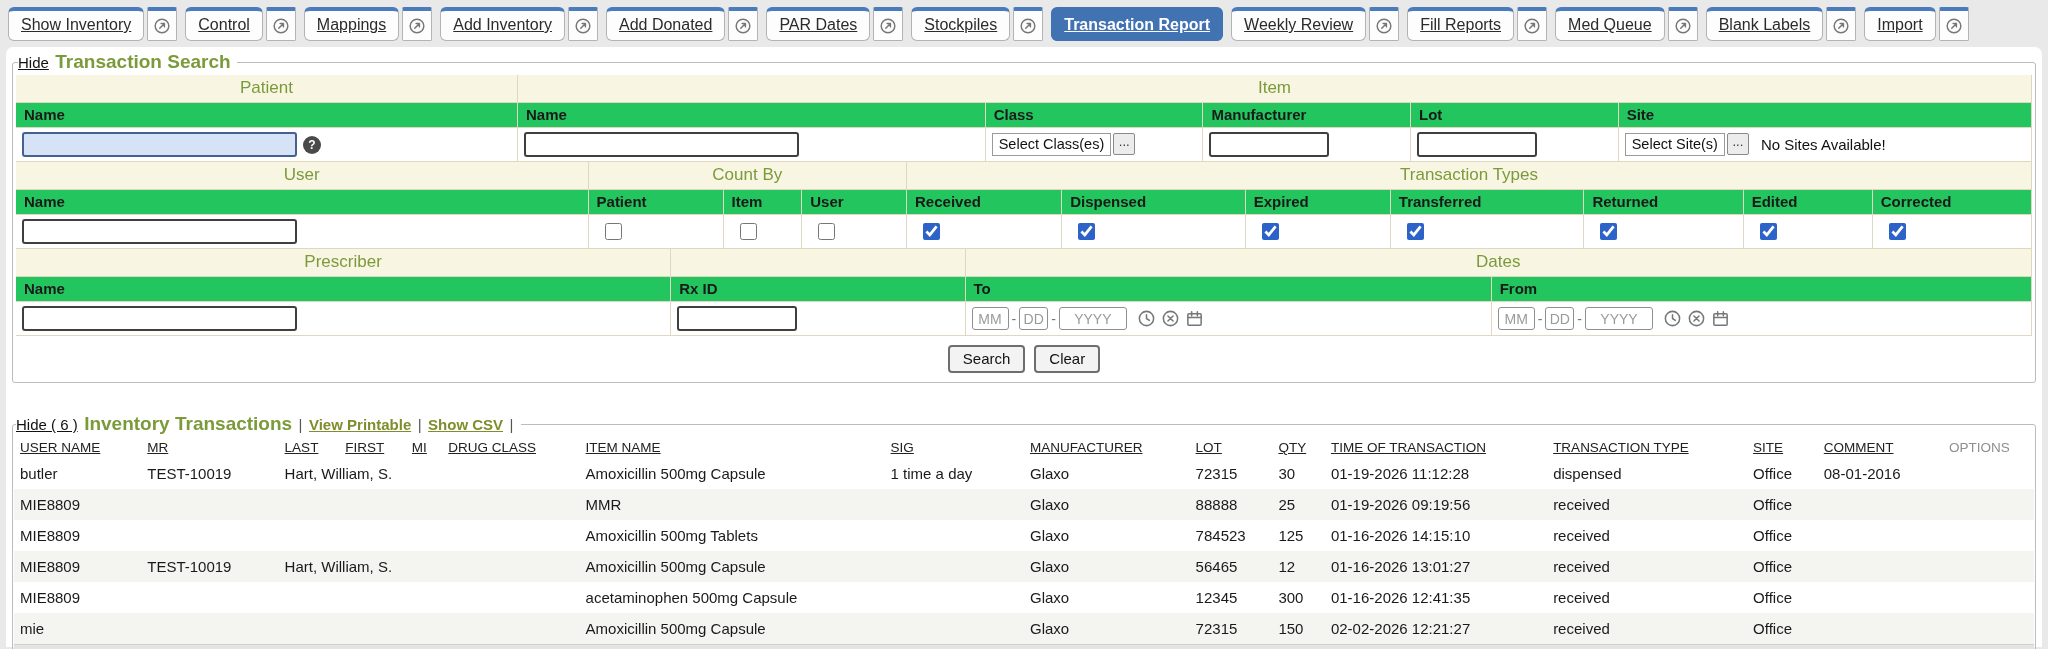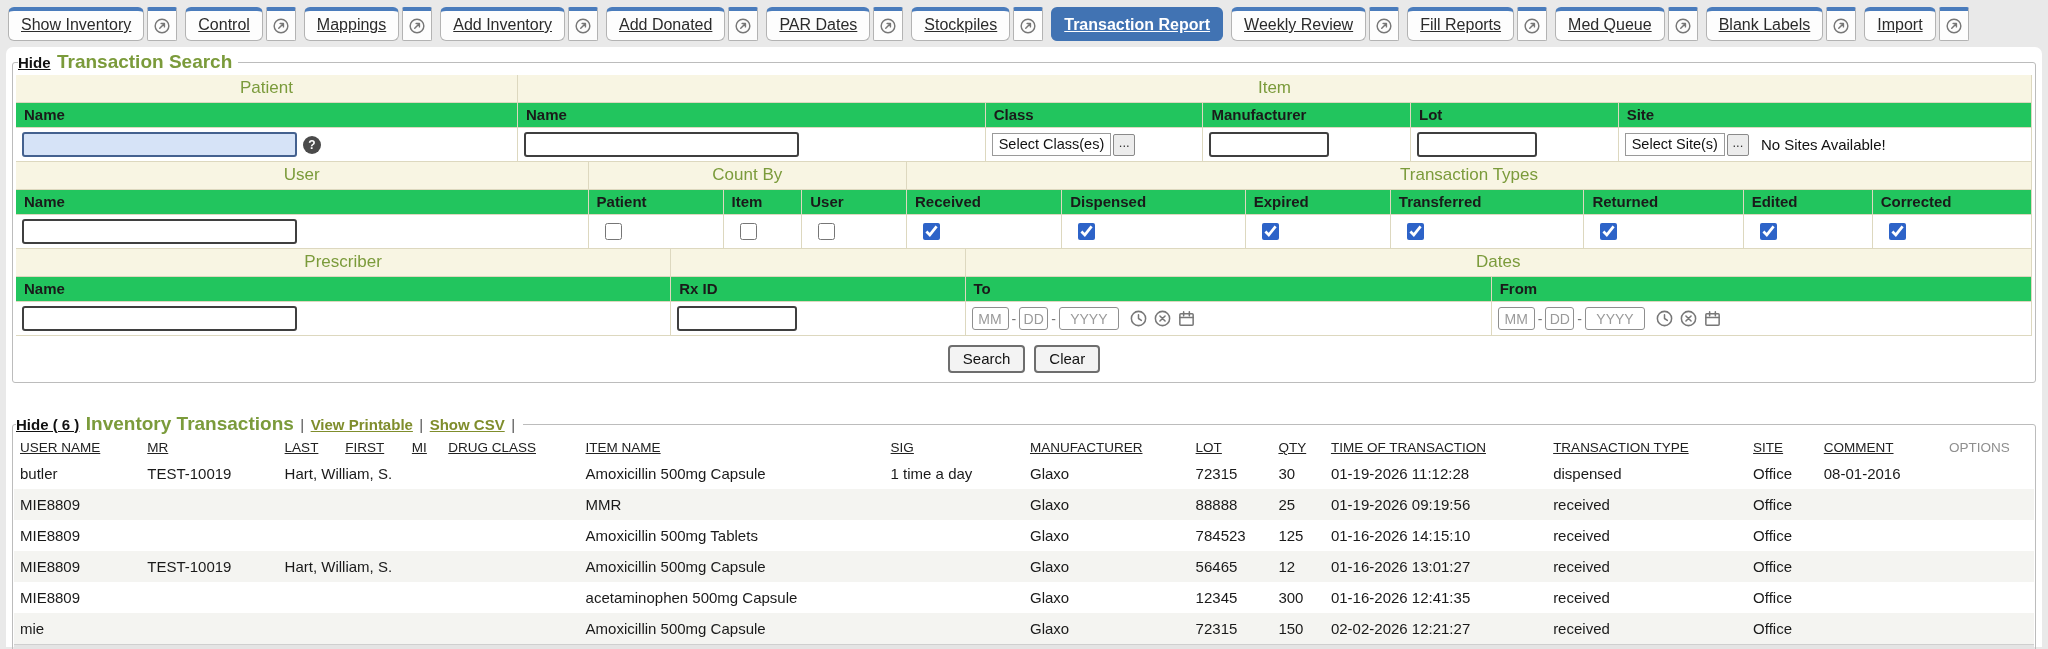--- a/index.html
+++ b/index.html
@@ -21,21 +21,21 @@
     background:#fdfdfd; border:1px solid #b3b3b3; border-top:4px solid #4a7cbc;
     border-radius:2px; width:30px; display:flex; align-items:center; justify-content:center;
     cursor:pointer;
   }
   .tabgroup.active .tab { background:#4173b3; border-color:#4173b3; color:#fff; font-weight:bold; }
   .icn { stroke:#777; fill:none; stroke-width:1.6; stroke-linecap:round; stroke-linejoin:round; }
   
   .panel { margin:0 6px; background:#fff; border-radius:7px 7px 0 0; padding:2px 4px 8px 4px; height:600px; }
   fieldset { border:1px solid #bcbcbc; border-radius:3px; margin:2px 2px 0 2px; padding:2px 3px 5px 3px; }
   legend { padding:0 6px 0 0; margin-left:2px; white-space:nowrap; }
-  .legend-hide { color:#111; font-weight:bold; font-size:15px; text-decoration:underline; cursor:pointer; }
+  .legend-hide { color:#111; font-weight:normal; font-size:15px; text-decoration:underline; cursor:pointer; }
   .legend-title { color:#7b9b3b; font-weight:bold; font-size:19px; padding-left:2px; }
   .legend-sep { color:#555; font-size:15px; padding:0 2px; }
   .legend-link { color:#7f8d2c; font-weight:bold; font-size:15px; text-decoration:underline; cursor:pointer; }
   
   .sgrid { display:grid; }
   .sgrid-top { grid-template-columns:24.9% 23.2% 10.8% 10.3% 10.3% 1fr; }
   .sgrid-mid { grid-template-columns:28.4% 6.7% 3.9% 5.2% 7.7% 9.1% 7.2% 9.6% 7.9% 6.4% 1fr; }
   .sgrid-bot { grid-template-columns:32.5% 14.6% 26.1% 1fr; }
   .sgrid > div { border-right:1px solid #ddd8bf; border-bottom:1px solid #ddd8bf; }
   .trow { background:#f8f5e3; color:#7b9b3b; font-size:17px; text-align:center; padding:3px 0 4px 0; }
@@ -49,35 +49,35 @@
     height:25px; border:2px solid #3f3f3f; border-radius:3px; background:#fff;
     padding:0 6px; font-size:15px; font-family:inherit; color:#111;
   }
   input.text.focus-blue { background:#d6e3f7; border-color:#44618f; }
   .w-wide { width:275px; } .w-med { width:120px; }
   .help-icon {
     width:18px; height:18px; border-radius:50%; background:#4a4a4a; color:#fff;
     font-size:12px; font-weight:bold; display:flex; align-items:center; justify-content:center;
     cursor:pointer; flex:0 0 auto;
   }
-  .select-ctl { display:flex; align-items:center; cursor:pointer; }
+  .select-ctl { display:flex; align-items:flex-start; cursor:pointer; }
   .select-text { background:#fff; border:1px solid #9a9a9a; padding:2px 6px 3px 6px; font-size:14.5px; color:#111; }
   .select-dots {
     border:1px solid #8a8a8a; background:#ececec; width:22px; height:22px; margin-left:2px;
     font-size:13px; display:flex; align-items:flex-start; justify-content:center; border-radius:2px; color:#333;
   }
   .note { font-size:15px; color:#111; padding-left:6px; }
   input[type=checkbox] { width:17px; height:17px; margin:0 0 0 10px; accent-color:#2d63c8; cursor:pointer; }
   .date-group { display:flex; align-items:center; gap:3px; }
   .date-box {
     border:1.5px solid #8f8f8f; border-radius:3px; background:#fff; font-size:14px;
     font-family:inherit; padding:2px 2px; text-align:center; height:23px; color:#111;
   }
   .date-box::placeholder { color:#9a9a9a; }
-  .d-mm { width:37px; } .d-dd { width:29px; } .d-yy { width:60px; }
+  .d-mm { width:37px; } .d-dd { width:29px; } .d-yy { width:68px; }
   .dsep { color:#777; font-size:14px; }
   .date-icons { display:flex; align-items:center; gap:5px; margin-left:7px; }
   .date-icons svg { cursor:pointer; }
   .btn-row { display:flex; justify-content:center; gap:9px; padding:9px 0 4px 0; background:#fff; }
   button.std {
     font-family:inherit; font-size:15px; color:#111; background:#f3f3f3;
     border:2px solid #6e6e6e; border-radius:4px; padding:3px 13px 4px 13px; cursor:pointer;
   }
   
   .trans-fieldset { margin-top:30px; padding:0 1px 0 1px; }

